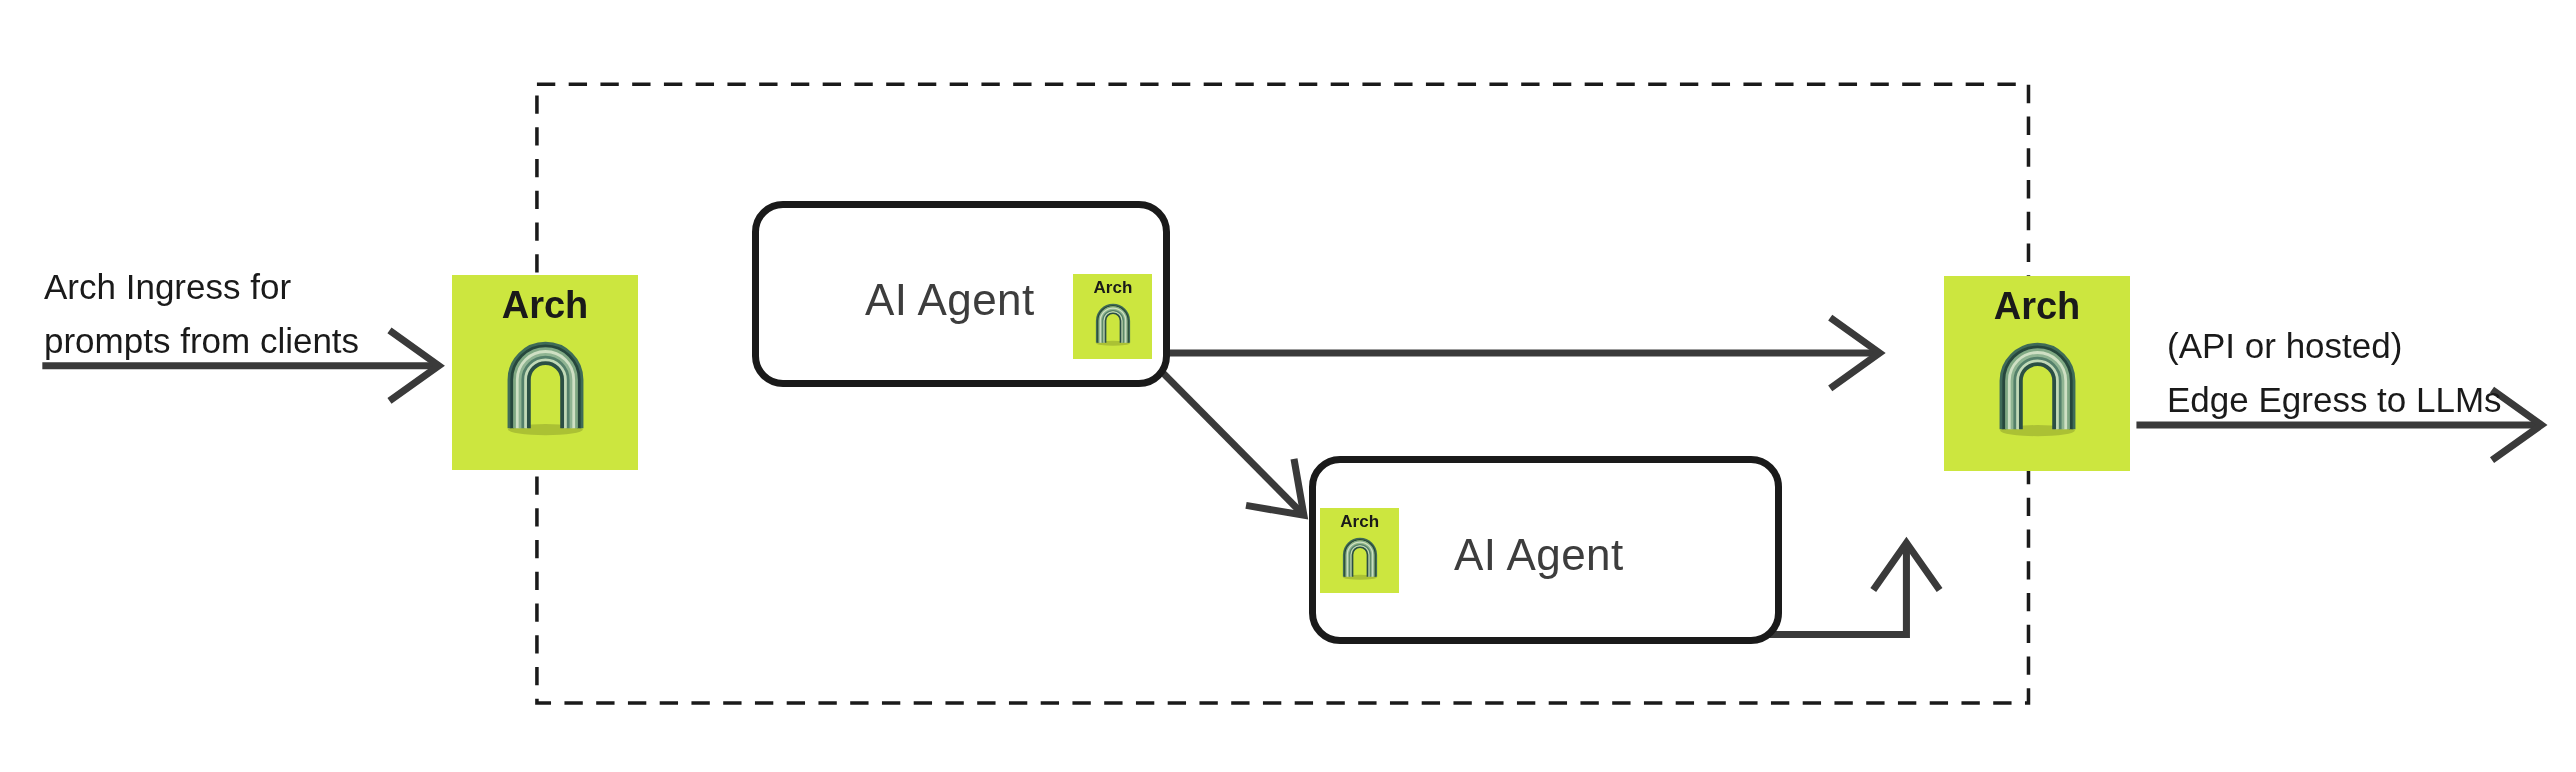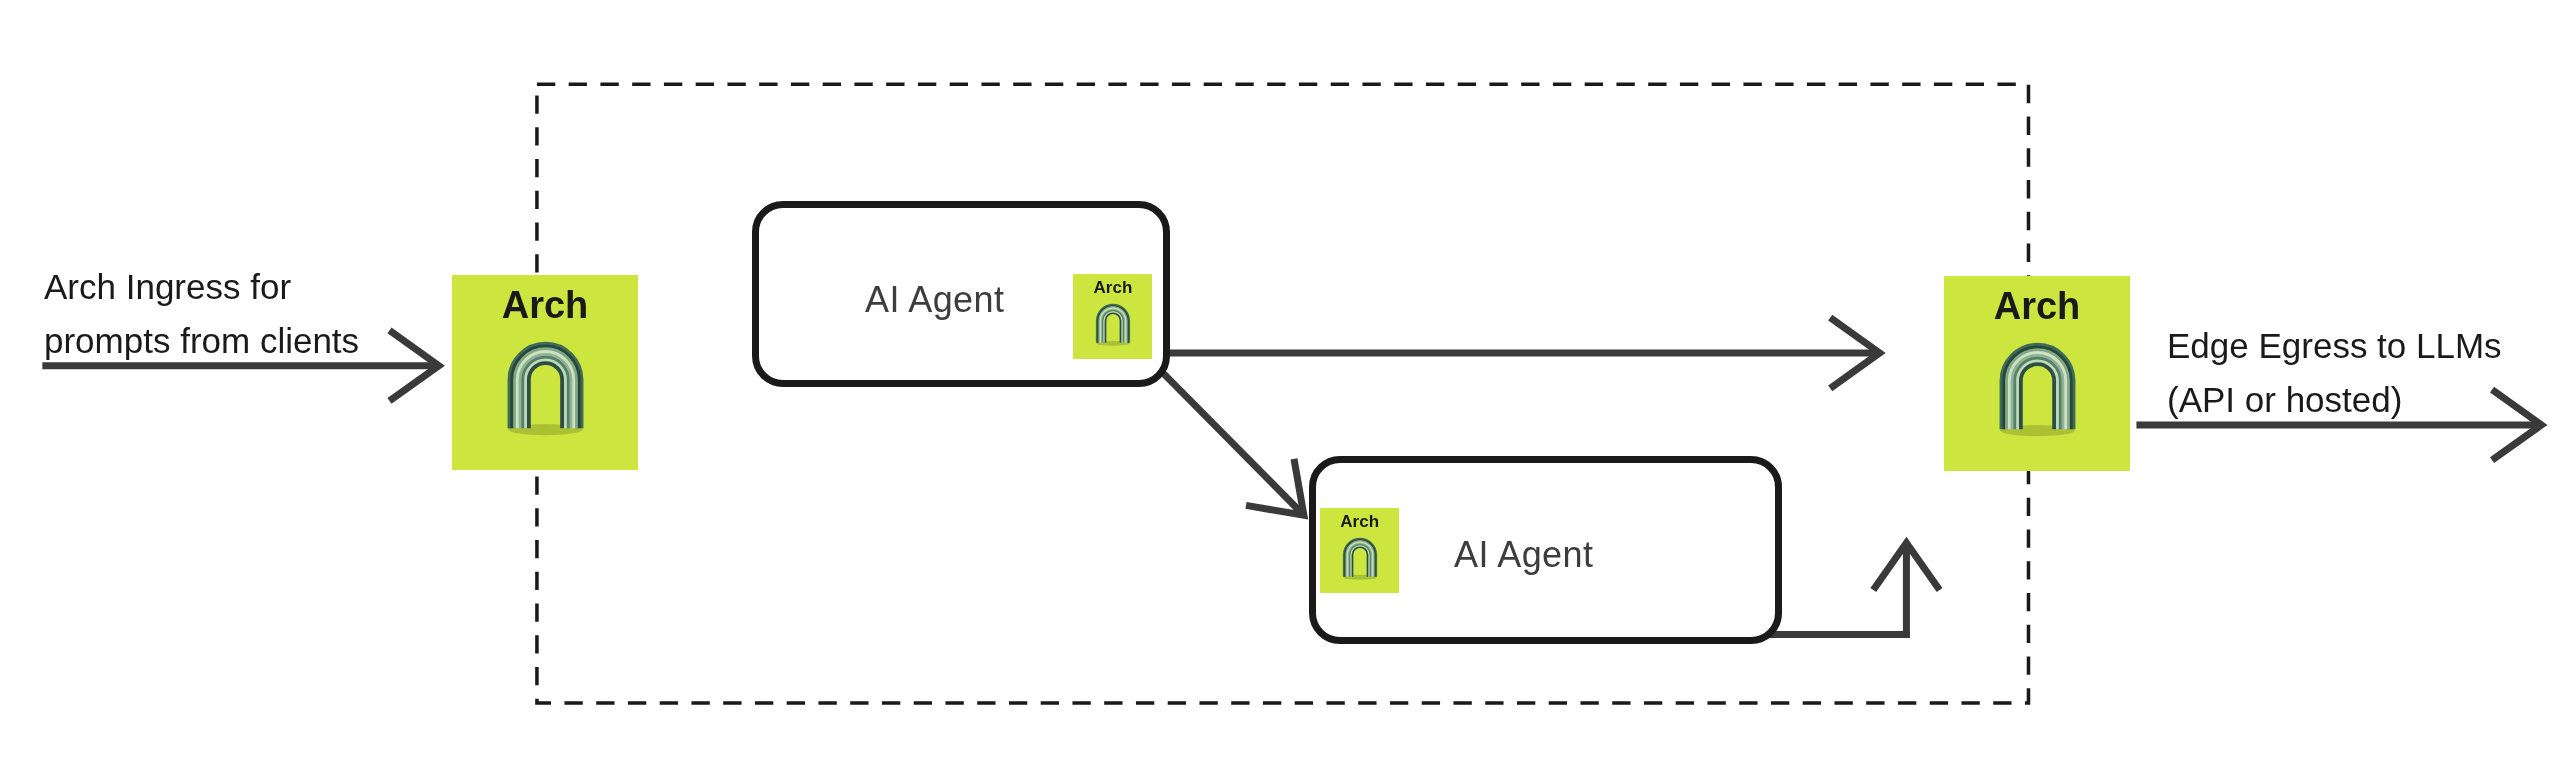--- a/index.html
+++ b/index.html
@@ -15,21 +15,21 @@
   
   .conn{position:absolute;left:0;top:0;z-index:1;}
   .ln{fill:none;stroke:var(--arrow,#3a3a3a);stroke-width:10;stroke-linejoin:miter;stroke-linecap:butt;}
   .dash{fill:none;stroke:var(--ink,#1a1a1a);stroke-width:5;stroke-dasharray:26 19;}
   
   .agent-box{
     position:absolute;background:#ffffff;border:7.8px solid var(--ink,#1a1a1a);
     border-radius:31px;box-sizing:border-box;z-index:2;
   }
   .agent-label{
-    position:absolute;font-size:36px;line-height:55px;color:var(--agent_text,#3d3d3d);
+    position:absolute;font-size:44px;line-height:55px;color:var(--agent_text,#3d3d3d);
     white-space:nowrap;letter-spacing:0.4px;
   }
   
   .arch-logo{
     position:absolute;background:var(--lime,#cce63f);display:flex;
     flex-direction:column;align-items:center;z-index:3;box-sizing:border-box;
   }
   .arch-word{font-weight:700;color:var(--ink,#1a1a1a);}
   .arch-logo.big{width:186px;height:195px;padding-top:8.5px;}
   .big .arch-word{font-size:38px;line-height:42px;}
@@ -148,18 +148,18 @@
       <path class="ag2" d="M26,146 L26,76 A44,44 0 0 1 114,76 L114,146"></path>
       <path class="ag3" d="M30,146 L30,76 A40,40 0 0 1 110,76 L110,146"></path>
       <path class="ag4" d="M34,146 L34,76 A36,36 0 0 1 106,76 L106,146"></path>
       <path class="ag5" d="M38,146 L38,76 A32,32 0 0 1 102,76 L102,146"></path>
       <path class="ag6" d="M42,146 L42,76 A28,28 0 0 1 98,76 L98,146"></path>
       <path class="ag7" d="M46,146 L46,76 A24,24 0 0 1 94,76 L94,146"></path>
     </svg>
   </div>
 
   <div class="flow-label" style="left:2167px;top:319px;">
+    <div>(API or hosted)</div>
     <div>Edge Egress to LLMs</div>
-    <div>(API or hosted)</div>
   </div>
 
 </div>
 
 
 </body></html>

